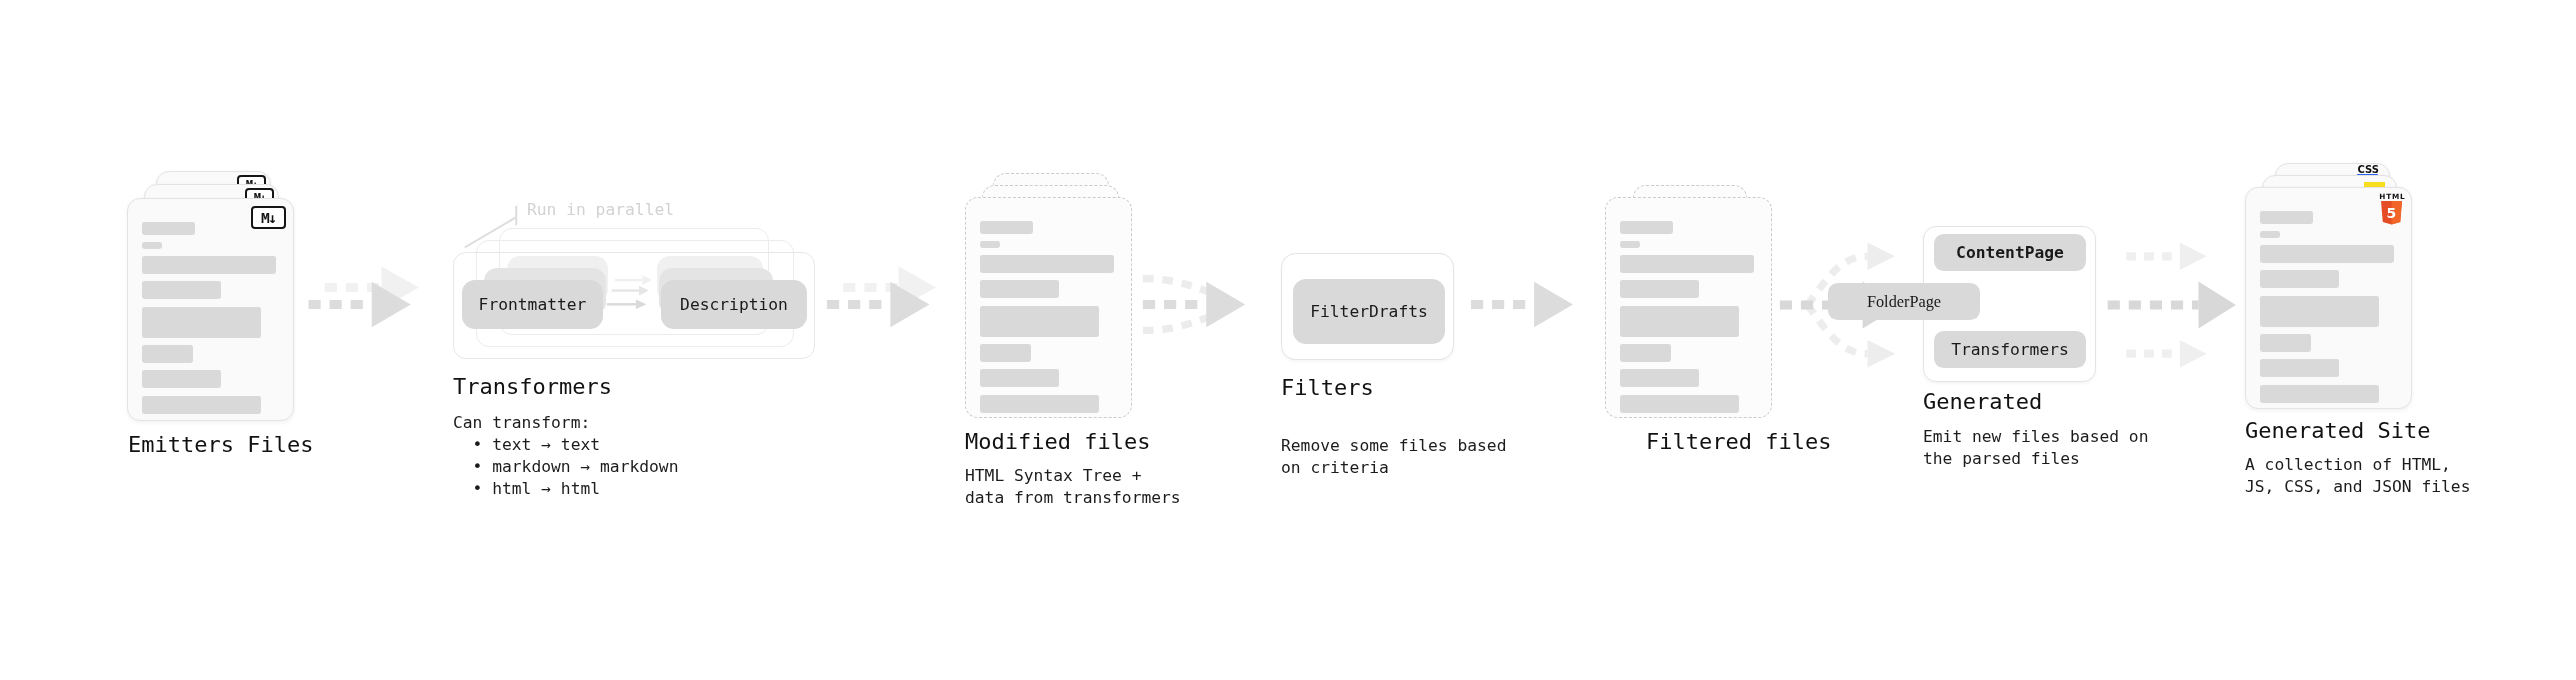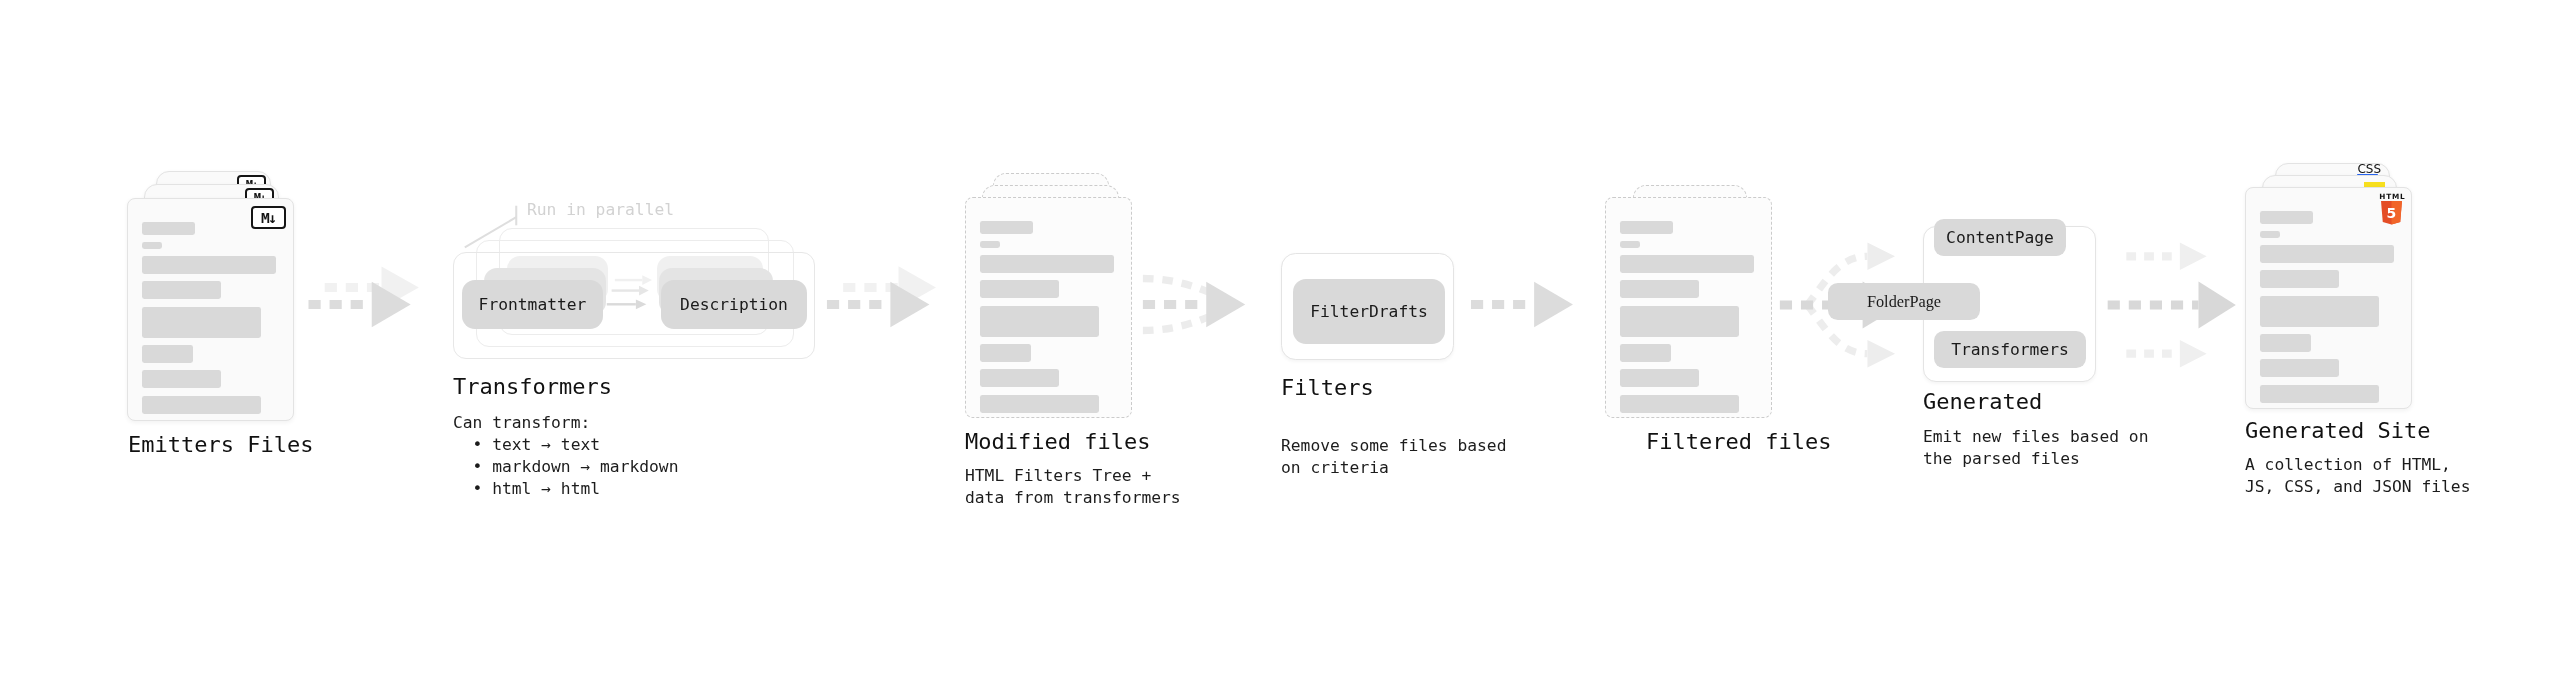--- a/index.html
+++ b/index.html
@@ -3,21 +3,21 @@
 <meta charset="utf-8">
 <style>
   * { margin:0; padding:0; box-sizing:border-box; }
   html,body { background:#ffffff; }
   body { width:2576px; height:681px; overflow:hidden;
          font-family:"DejaVu Sans Mono","Liberation Mono",monospace; color:#1a1a1a; }
   .canvas { position:relative; width:2576px; height:681px; background:#fff; }
 
   
   .doc { position:absolute; background:#fafafa; border:1.6px solid #e3e3e3;
-         border-radius:8px; box-shadow:0 1.6px 4.1px rgba(0,0,0,.05); }
+         border-radius:13px; box-shadow:0 1.6px 4.1px rgba(0,0,0,.05); }
   .doc.dashed { border:1.6px dashed #cbcbcb; background:#fcfcfc; box-shadow:none; }
   .strip { position:absolute; background:#fafafa; border:1.6px solid #e3e3e3;
            border-radius:13px; box-shadow:0 1.6px 4.1px rgba(0,0,0,.05); }
   .strip.dashed { border:1.6px dashed #cbcbcb; background:#fcfcfc; box-shadow:none; }
   .doc-body { padding:23px 13px 0 14px; display:flex; flex-direction:column; gap:7.3px; }
   .bar { background:#d9d9d9; border-radius:2.4px; }
 
   
   .md-icon { position:absolute; background:#fff; border:2.4px solid #151515; border-radius:4.1px;
              display:flex; align-items:center; justify-content:center;
@@ -41,21 +41,21 @@
   .caption { position:absolute; font-size:16.3px; line-height:22px; color:#1c1c1c; }
   .caption span { display:block; white-space:pre; }
   .run-note { position:absolute; font-size:16.3px; color:#d2d2d2; white-space:nowrap; }
 
   .arr { position:absolute; }
 
   
   .js-icon { position:absolute; width:21px; height:13px; background:#f7df1e; }
   .css-icon { position:absolute; width:21px; text-align:center; }
   .css-icon .css-txt { display:block; font-family:"DejaVu Sans","Liberation Sans",sans-serif;
-                       font-size:12px; font-weight:normal; color:#111; line-height:7.3px; }
+                       font-size:10px; font-weight:bold; color:#111; line-height:7.3px; }
   .css-icon .css-bar { display:block; height:3.3px; background:#2965f1; margin-top:0.8px; border-radius:0.8px; }
   .html5-icon { position:absolute; width:24.4px; text-align:center; }
   .html5-icon .html-txt { display:block; font-family:"DejaVu Sans","Liberation Sans",sans-serif;
                           font-size:7.3px; font-weight:bold; letter-spacing:0.8px; color:#111; line-height:8.1px; }
 </style>
 </head>
 <body>
 
 <div class="canvas">
 
@@ -138,21 +138,21 @@
         <div class="bar" style="width: 134px; height: 18px;"></div>
         <div class="bar" style="width: 79px; height: 18px;"></div>
         <div class="bar" style="width: 119px; height: 31px;"></div>
         <div class="bar" style="width: 51px; height: 18px;"></div>
         <div class="bar" style="width: 79px; height: 18px;"></div>
         <div class="bar" style="width: 119px; height: 18px;"></div>
       </div>
   </div>
   <div class="label" style="left:965px; top:429px;">Modified files</div>
   <div class="caption" style="left:965px; top:465px;">
-    <span>HTML Filters Tree +</span>
+    <span>HTML Syntax Tree +</span>
     <span>data from transformers</span>
   </div>
 
   <svg class="arr" style="left:1138px; top:237px;" width="143" height="135" viewBox="0 0 176 166">
     <path d="M6,51 C42,51 74,60 106,77" fill="none" stroke="#ececec" stroke-width="9" stroke-dasharray="13 11"></path>
     <path d="M6,115 C42,115 74,106 106,89" fill="none" stroke="#ececec" stroke-width="9" stroke-dasharray="13 11"></path>
     <line x1="6" y1="83" x2="84" y2="83" stroke="#dcdcdc" stroke-width="11" stroke-dasharray="15 11"></line>
     <polygon points="84,55 84,111 132,83" fill="#dcdcdc"></polygon>
   </svg>
 
@@ -187,21 +187,21 @@
   <svg class="arr" style="left:1775px; top:232px;" width="146" height="146" viewBox="0 0 180 180">
     <path d="M40,90 C62,62 78,30 114,30" fill="none" stroke="#ededed" stroke-width="9" stroke-dasharray="13 11"></path>
     <polygon points="114,13 114,47 148,30" fill="#ededed"></polygon>
     <path d="M40,90 C62,118 78,150 114,150" fill="none" stroke="#ededed" stroke-width="9" stroke-dasharray="13 11"></path>
     <polygon points="114,133 114,167 148,150" fill="#ededed"></polygon>
     <line x1="6" y1="90" x2="108" y2="90" stroke="#d8d8d8" stroke-width="11" stroke-dasharray="15 11"></line>
     <polygon points="108,61 108,119 156,90" fill="#d8d8d8"></polygon>
   </svg>
 
   <div class="panel" style="left:1923px; top:226px; width:173px; height:156px; border-radius:13px;"></div>
-  <div class="pill em" style="left:1934px; top:219px; width:132px; height:37px;">ContentPage</div>
+  <div class="pill em" style="left:1934px; top:234px; width:152px; height:37px;font-weight:bold;">ContentPage</div>
   <div class="pill em" style="left:1828px; top:283px; width:152px; height:37px;font-family:Liberation Serif, serif;">FolderPage</div>
   <div class="pill em" style="left:1934px; top:331px; width:152px; height:37px;">Transformers</div>
   <div class="label" style="left:1923px; top:389px;">Generated</div>
   <div class="caption" style="left:1923px; top:426px;">
     <span>Emit new files based on</span>
     <span>the parsed files</span>
   </div>
 
   <svg class="arr" style="left:2106px; top:232px;" width="138" height="146" viewBox="0 0 170 180">
     <line x1="25" y1="30" x2="91" y2="30" stroke="#efefef" stroke-width="10" stroke-dasharray="12 10"></line>

